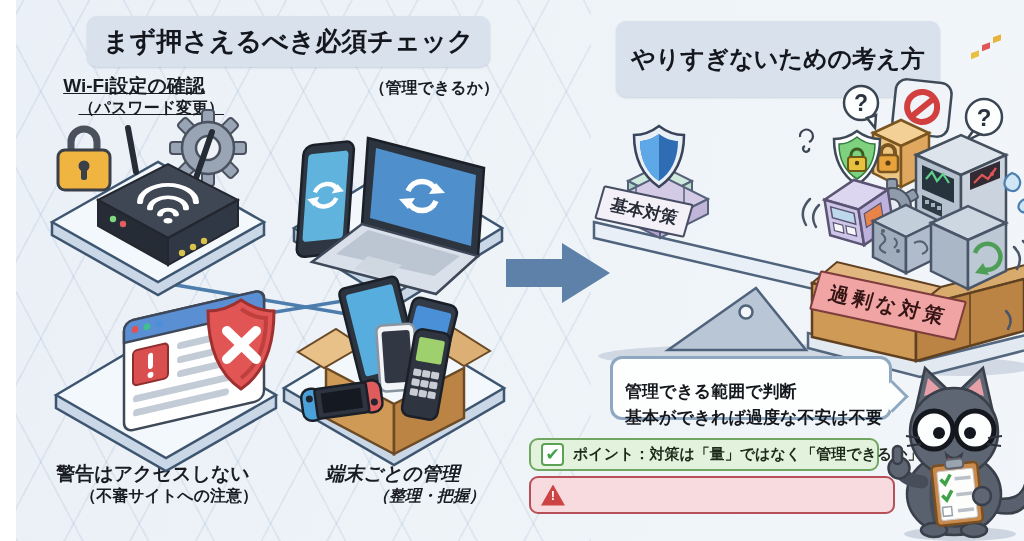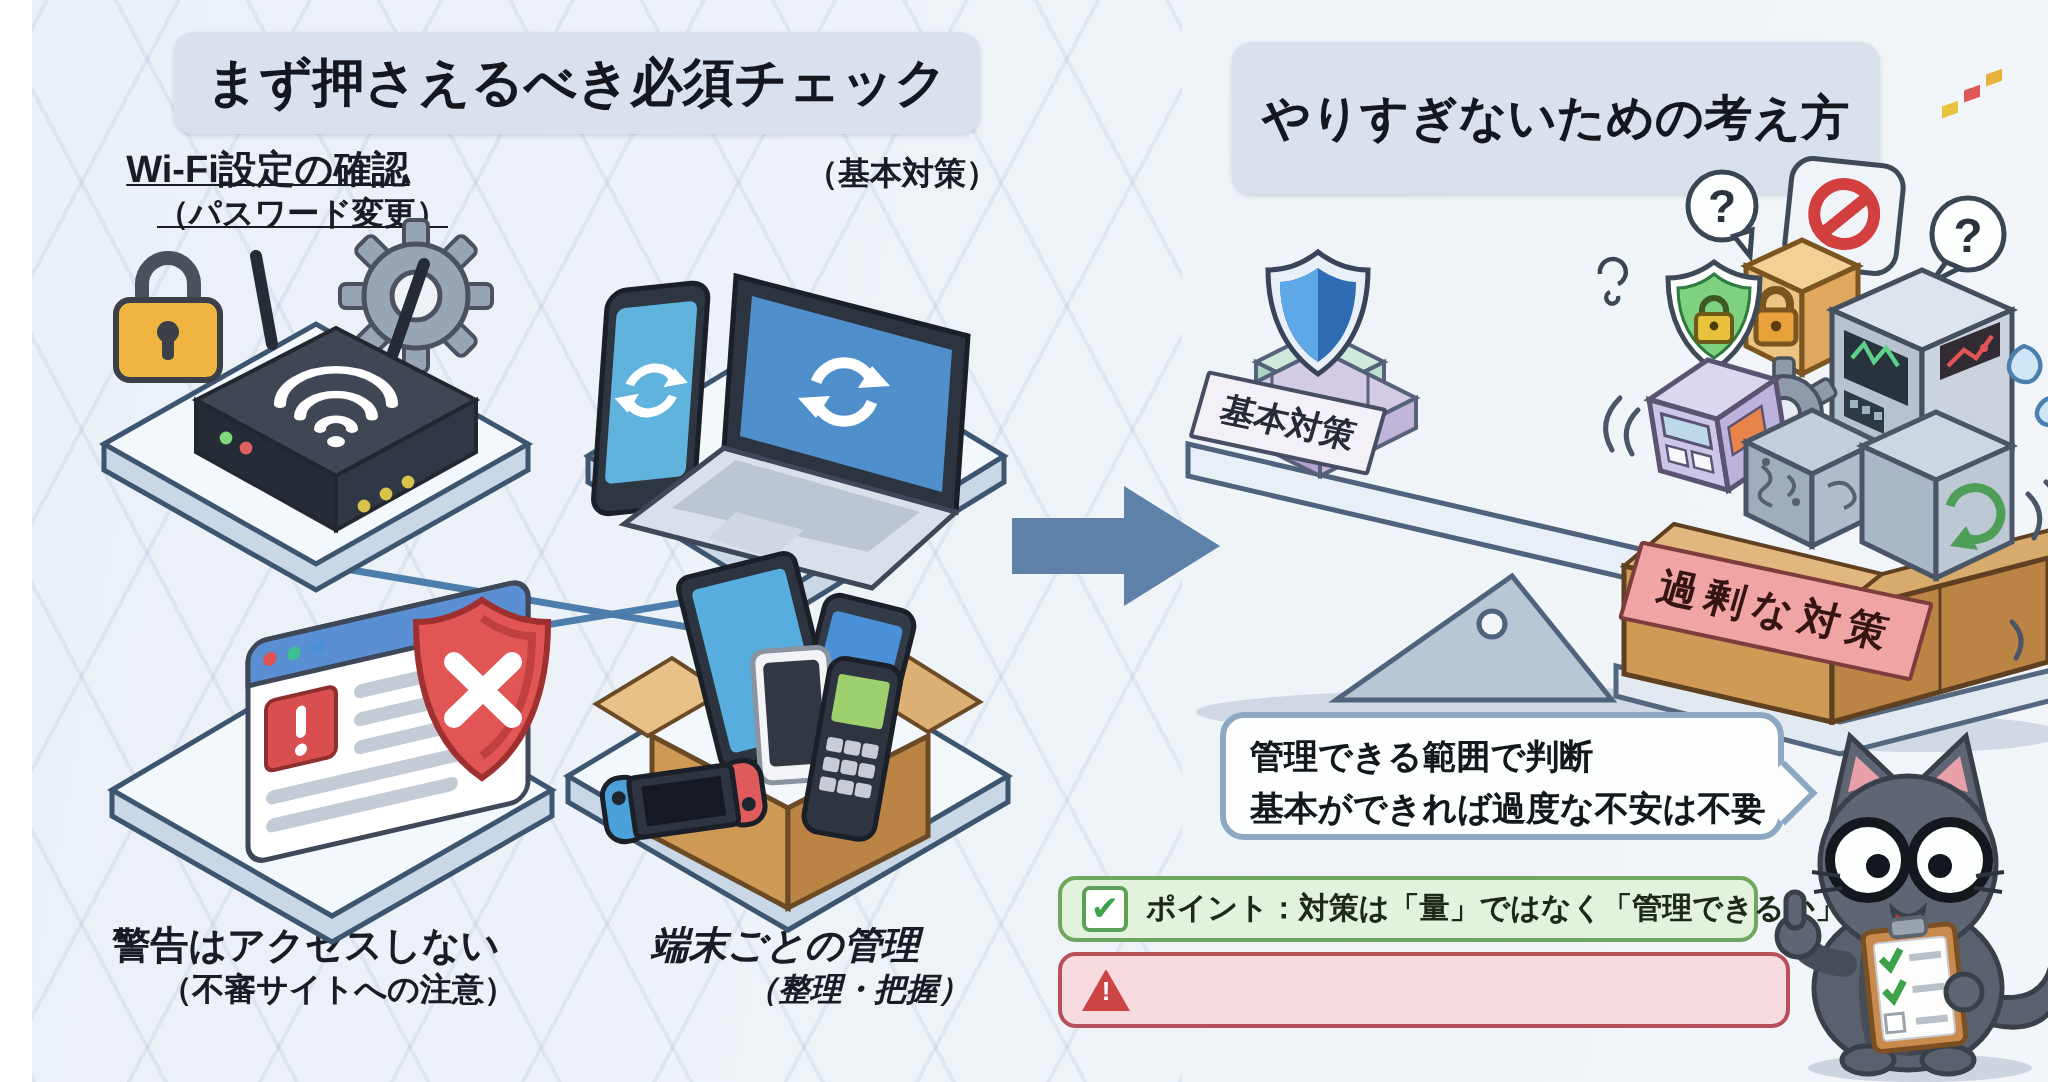--- a/index.html
+++ b/index.html
@@ -26,21 +26,21 @@
   #mid-arrow{left:490px;top:243px;}
   #seesaw-art{left:560px;top:75px;}
   #cat-art{left:866px;top:358px;}
   .tilt-label{position:absolute;font-weight:bold;white-space:nowrap;border-radius:2px;}
   #basic-label{left:582px;top:194px;transform:rotate(12deg) skewX(-4deg);background:#f3f0f7;
                border:2px solid #474d63;padding:4px 10px;font-size:17px;color:#262b36;}
   #excess-label{left:797px;top:285px;transform:rotate(12deg) skewX(-4deg);background:#f0a4a4;
                border:2px solid #7e3d3d;padding:5px 13px;font-size:20px;letter-spacing:4px;color:#351414;}
   #speech{position:absolute;left:594px;top:356px;width:282px;height:64px;background:#fdfefe;
           border:3px solid #8fa8c2;border-radius:12px;font-weight:bold;font-size:17px;
-          line-height:1.5;padding:7px 12px;color:#14171c;box-sizing:border-box;white-space:nowrap;}
+          line-height:1.5;padding:20px 12px;color:#14171c;box-sizing:border-box;white-space:nowrap;}
   #speech .tail{position:absolute;right:-15px;bottom:9px;width:20px;height:20px;background:#fdfefe;
           border-right:3px solid #8fa8c2;border-top:3px solid #8fa8c2;transform:rotate(45deg);}
   .note-box{position:absolute;display:flex;align-items:center;gap:9px;border-radius:9px;
             font-weight:bold;font-size:15px;padding:0 10px;box-sizing:border-box;white-space:nowrap;}
   #point-box{left:513px;top:438px;width:350px;height:33px;background:#e2f2dc;border:2px solid #6fa760;color:#1d2a1a;}
   #caution-box{left:513px;top:476px;width:366px;height:38px;background:#f8dbde;border:2px solid #b8505a;color:#33171a;}
   .chk{width:19px;height:19px;background:#fff;border:2px solid #5da158;border-radius:4px;flex:0 0 auto;
        display:flex;align-items:center;justify-content:center;color:#3da24a;font-size:17px;font-weight:bold;line-height:1;}
   .warn-tri{width:24px;height:21px;background:#cc4444;clip-path:polygon(50% 0,100% 100%,0 100%);flex:0 0 auto;
        display:flex;align-items:flex-end;justify-content:center;color:#fff;font-size:13px;font-weight:bold;line-height:1.4;}
@@ -52,21 +52,21 @@
   <div class="iso-grid"></div>
 
   <div class="badge" id="badge-left">まず押さえるべき必須チェック</div>
   <div class="badge" id="badge-right">やりすぎないための考え方</div>
 
   <div class="check-label" id="lbl-wifi">
     <div class="main">Wi-Fi設定の確認</div>
     <div class="sub">（パスワード変更）</div>
   </div>
   <div class="check-label" id="lbl-os">
-    <div class="sub">（基本対策）</div>
+    <div class="sub">（管理できるか）</div>
   </div>
   <div class="check-label" id="lbl-site">
     <div class="main">警告はアクセスしない</div>
     <div class="sub">（不審サイトへの注意）</div>
   </div>
   <div class="check-label" id="lbl-manage">
     <div class="main">端末ごとの管理</div>
     <div class="sub">（整理・把握）</div>
   </div>
 

